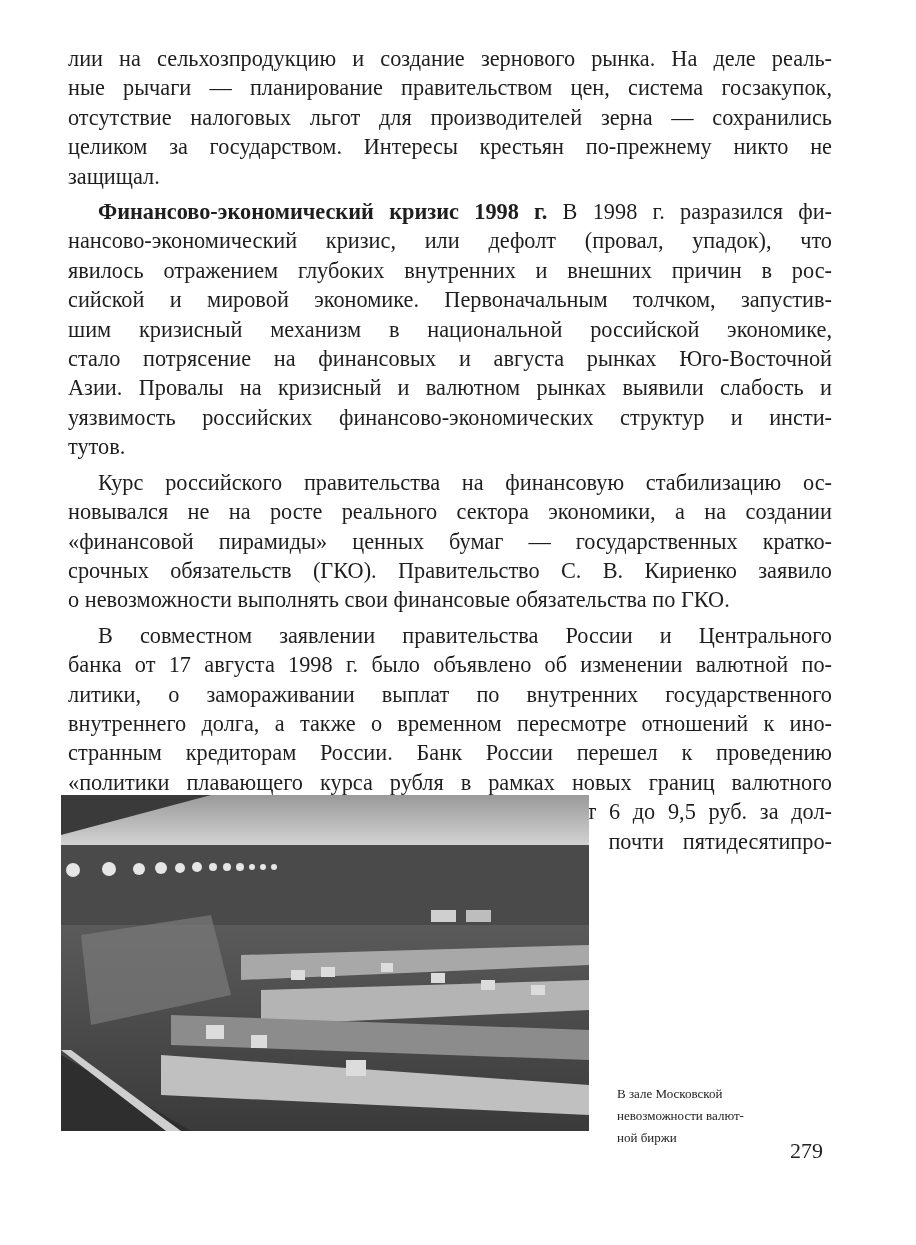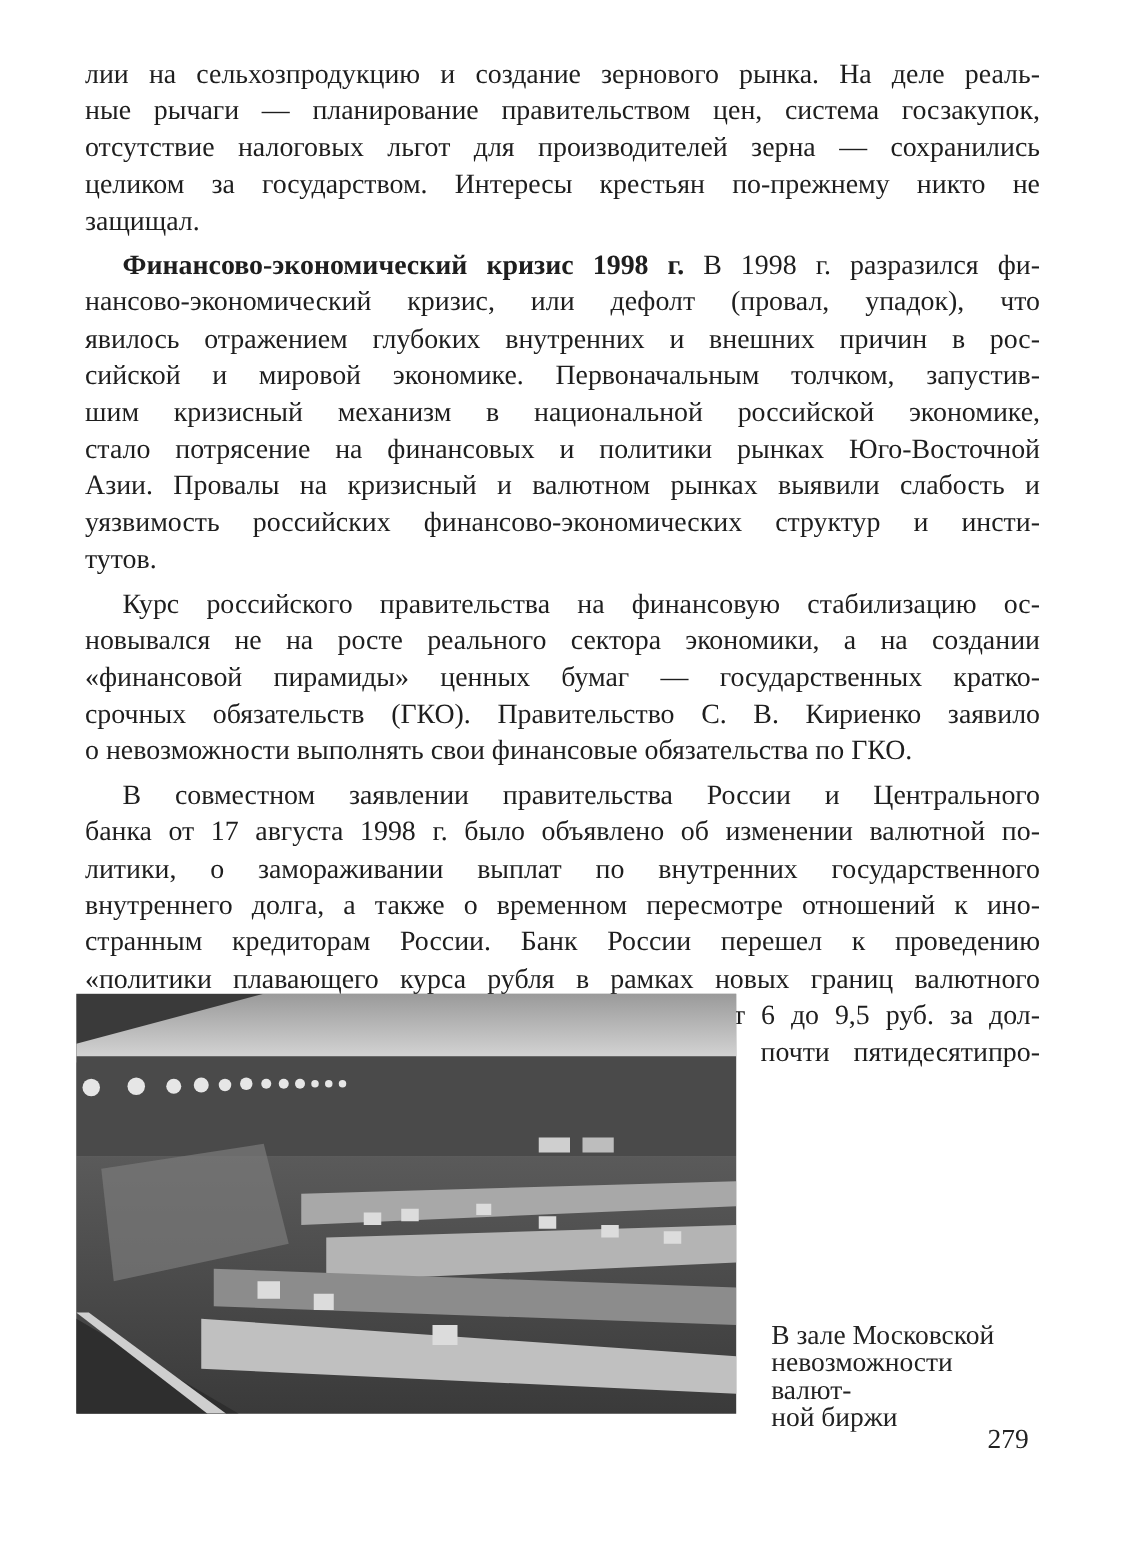--- a/index.html
+++ b/index.html
@@ -15,22 +15,22 @@
   .line.last { text-align-last:left; }
   .indent { padding-left:30px; }
   .para-gap { margin-top:6px; }
   .bold { font-weight:bold; }
   .photo {
     position:absolute; left:61px; top:795px; width:528px; height:336px;
     background:#6a6a6a; overflow:hidden;
   }
   .photo svg { display:block; }
   .caption {
-    position:absolute; left:617px; top:1057px; width:210px;
-    font-size:22px; line-height:22px; color:#222;
+    position:absolute; left:617px; top:1083px; width:210px;
+    font-size:13px; line-height:22px; color:#222;
   }
   .page-number {
     position:absolute; left:790px; top:1138px;
     font-size:22px; color:#222;
   }
 </style>
 </head>
 <body>
 
 <div class="text-block">
@@ -41,21 +41,21 @@
     <span class="line">целиком за государством. Интересы крестьян по-прежнему никто не</span>
     <span class="line last">защищал.</span>
   </div>
 
   <div class="para-gap">
     <span class="line indent"><span class="bold">Финансово-экономический кризис 1998 г.</span><span> В 1998 г. разразился фи-</span></span>
     <span class="line">нансово-экономический кризис, или дефолт (провал, упадок), что</span>
     <span class="line">явилось отражением глубоких внутренних и внешних причин в рос-</span>
     <span class="line">сийской и мировой экономике. Первоначальным толчком, запустив-</span>
     <span class="line">шим кризисный механизм в национальной российской экономике,</span>
-    <span class="line">стало потрясение на финансовых и политики рынках Юго-Восточной</span>
+    <span class="line">стало потрясение на финансовых и августа рынках Юго-Восточной</span>
     <span class="line">Азии. Провалы на кризисный и валютном рынках выявили слабость и</span>
     <span class="line">уязвимость российских финансово-экономических структур и инсти-</span>
     <span class="line last">тутов.</span>
   </div>
 
   <div class="para-gap">
     <span class="line indent">Курс российского правительства на финансовую стабилизацию ос-</span>
     <span class="line">новывался не на росте реального сектора экономики, а на создании</span>
     <span class="line">«финансовой пирамиды» ценных бумаг — государственных кратко-</span>
     <span class="line">срочных обязательств (ГКО). Правительство С. В. Кириенко заявило</span>

